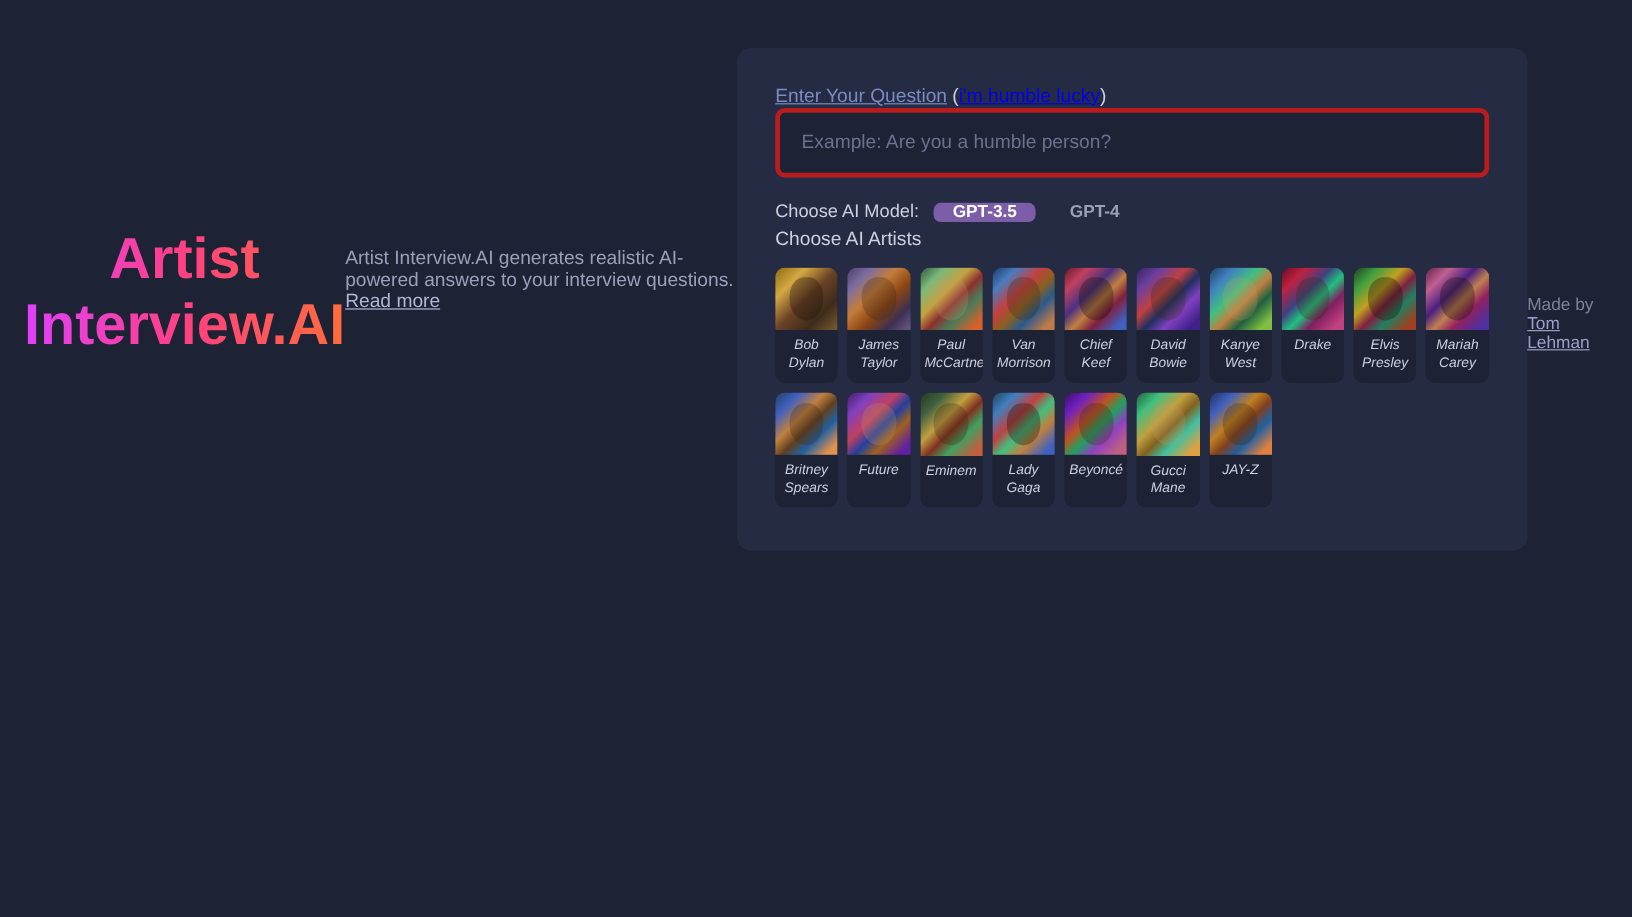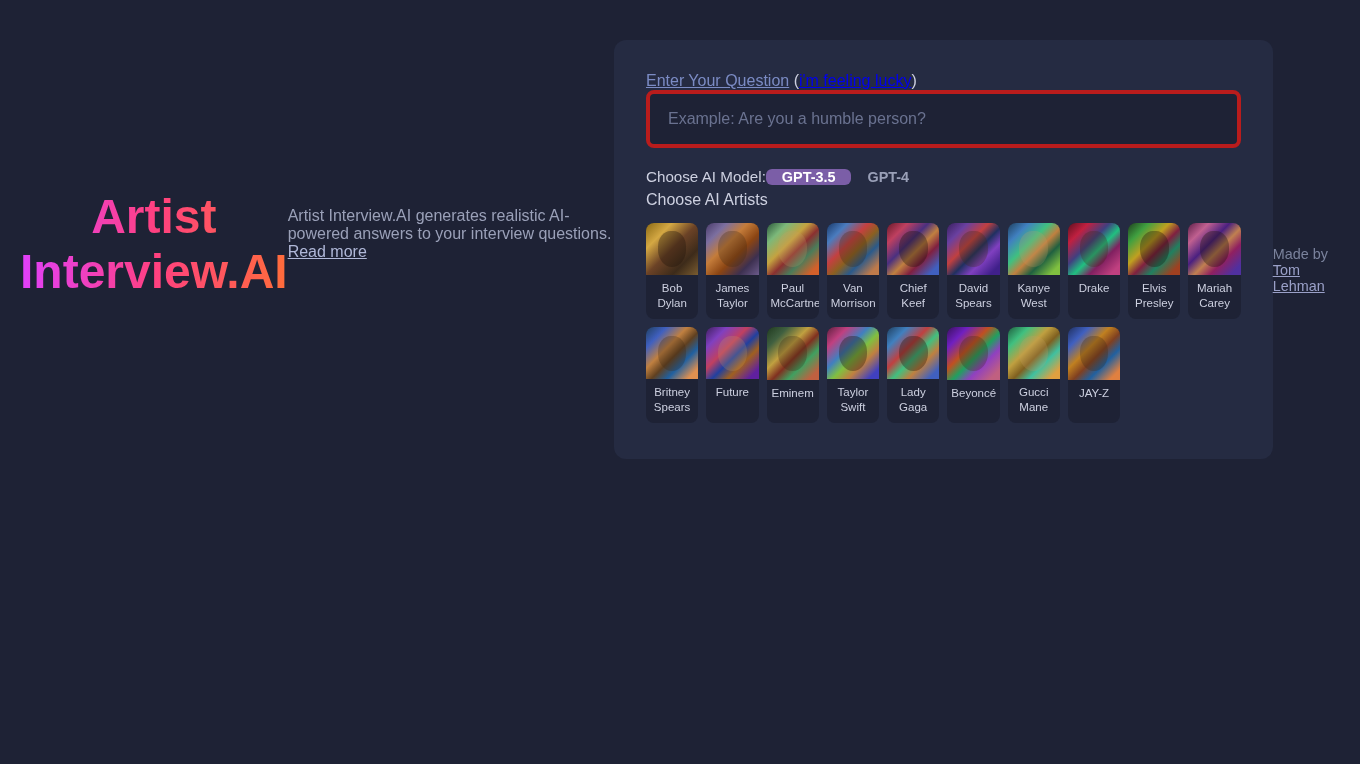--- a/index.html
+++ b/index.html
@@ -78,21 +78,21 @@
       margin-bottom: 20px;
     }
 
     .question-input::placeholder {
       color: #6a7290;
     }
 
     .model-row {
       display: flex;
       align-items: flex-end;
-      gap: 0;
+      gap: 12px;
       margin-bottom: 6px;
     }
 
     .model-label {
       font-size: 0.95rem;
       color: #cdd0e0;
     }
 
     .model-btn {
       border: none;
@@ -127,20 +127,21 @@
     }
 
     .artist-card {
       background: #1e2235;
       border-radius: 8px;
       overflow: hidden;
       cursor: pointer;
       transition: transform 0.15s, box-shadow 0.15s;
       display: flex;
       flex-direction: column;
+      font-style: italic;
     }
 
     .portrait-bg {
       width: 100%;
       padding-top: 100%;
       position: relative;
       overflow: hidden;
     }
 
     .artist-name {
@@ -213,21 +214,21 @@
   <p class="subtitle">
     <span>Artist Interview.AI generates realistic AI-powered answers to your interview questions.</span>
     <a href="#">Read more</a>
   </p>
 
   <div class="main-card">
 
     
     <label class="section-label">
       <span>Enter Your Question</span>
-      (<a href="#">i'm feeling lucky</a>)
+      (<a href="#">i'm humble lucky</a>)
     </label>
 
     <input type="text" class="question-input" placeholder="Example: Are you a humble person?" style="">
 
     
     <div class="model-row">
       <span class="model-label">Choose AI Model:</span>
       <button class="model-btn active">GPT-3.5</button>
       <button class="model-btn inactive">GPT-4</button>
     </div>
@@ -275,21 +276,21 @@
             </div>
           </div>
           <div class="artist-name">Chief Keef</div>
         </div>
         <div class="artist-card">
           <div class="portrait-bg p7">
             <div class="face-overlay">
               <div class="face-shape face-mid"></div>
             </div>
           </div>
-          <div class="artist-name">David Spears</div>
+          <div class="artist-name">David Bowie</div>
         </div>
         <div class="artist-card">
           <div class="portrait-bg p8">
             <div class="face-overlay">
               <div class="face-shape face-light"></div>
             </div>
           </div>
           <div class="artist-name">Kanye West</div>
         </div>
         <div class="artist-card">
@@ -332,28 +333,20 @@
           </div>
           <div class="artist-name">Future</div>
         </div>
         <div class="artist-card">
           <div class="portrait-bg p14">
             <div class="face-overlay">
               <div class="face-shape face-mid"></div>
             </div>
           </div>
           <div class="artist-name">Eminem</div>
-        </div>
-        <div class="artist-card">
-          <div class="portrait-bg p15">
-            <div class="face-overlay">
-              <div class="face-shape face-dark"></div>
-            </div>
-          </div>
-          <div class="artist-name">Taylor Swift</div>
         </div>
         <div class="artist-card">
           <div class="portrait-bg p16">
             <div class="face-overlay">
               <div class="face-shape face-dark"></div>
             </div>
           </div>
           <div class="artist-name">Lady Gaga</div>
         </div>
         <div class="artist-card">

